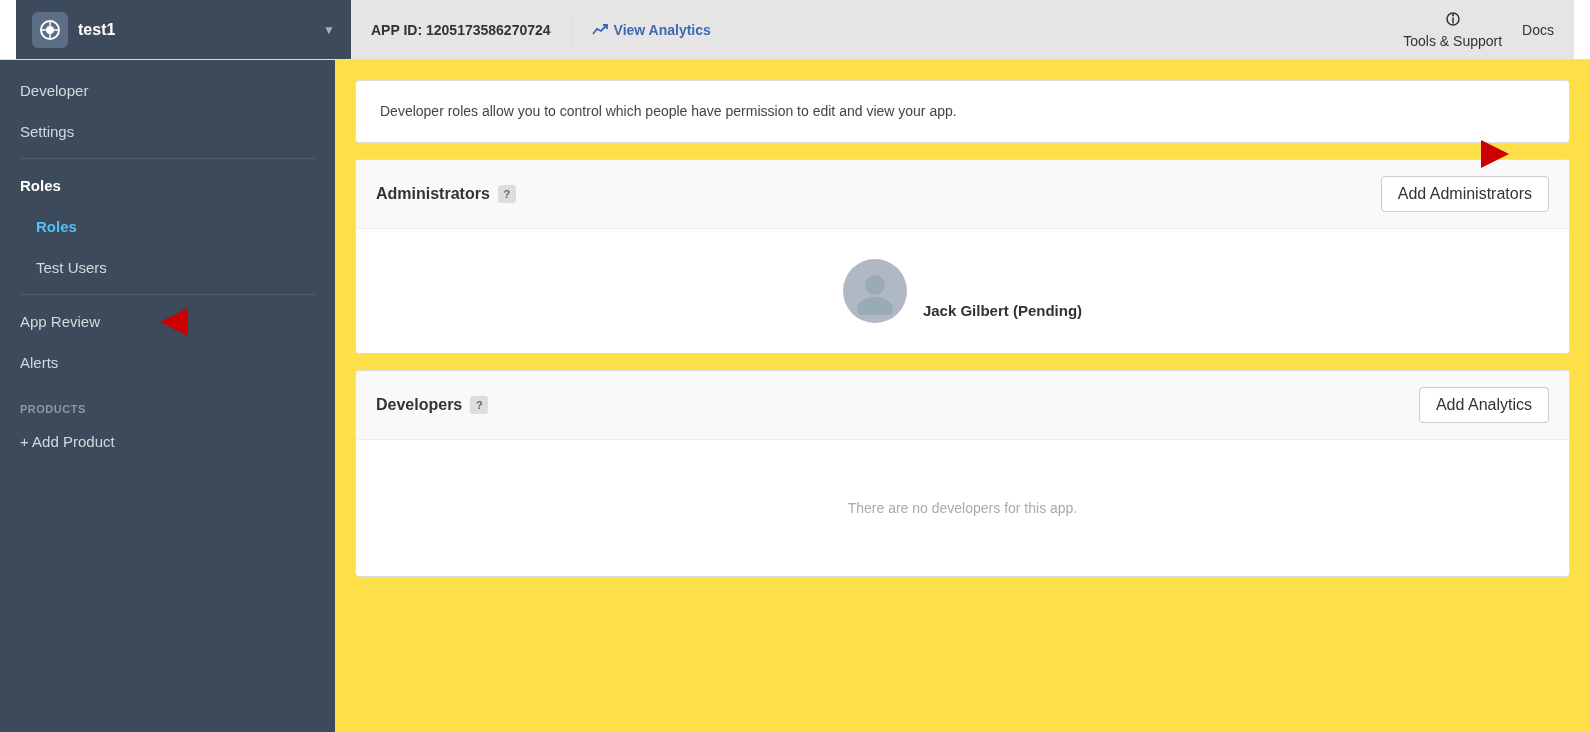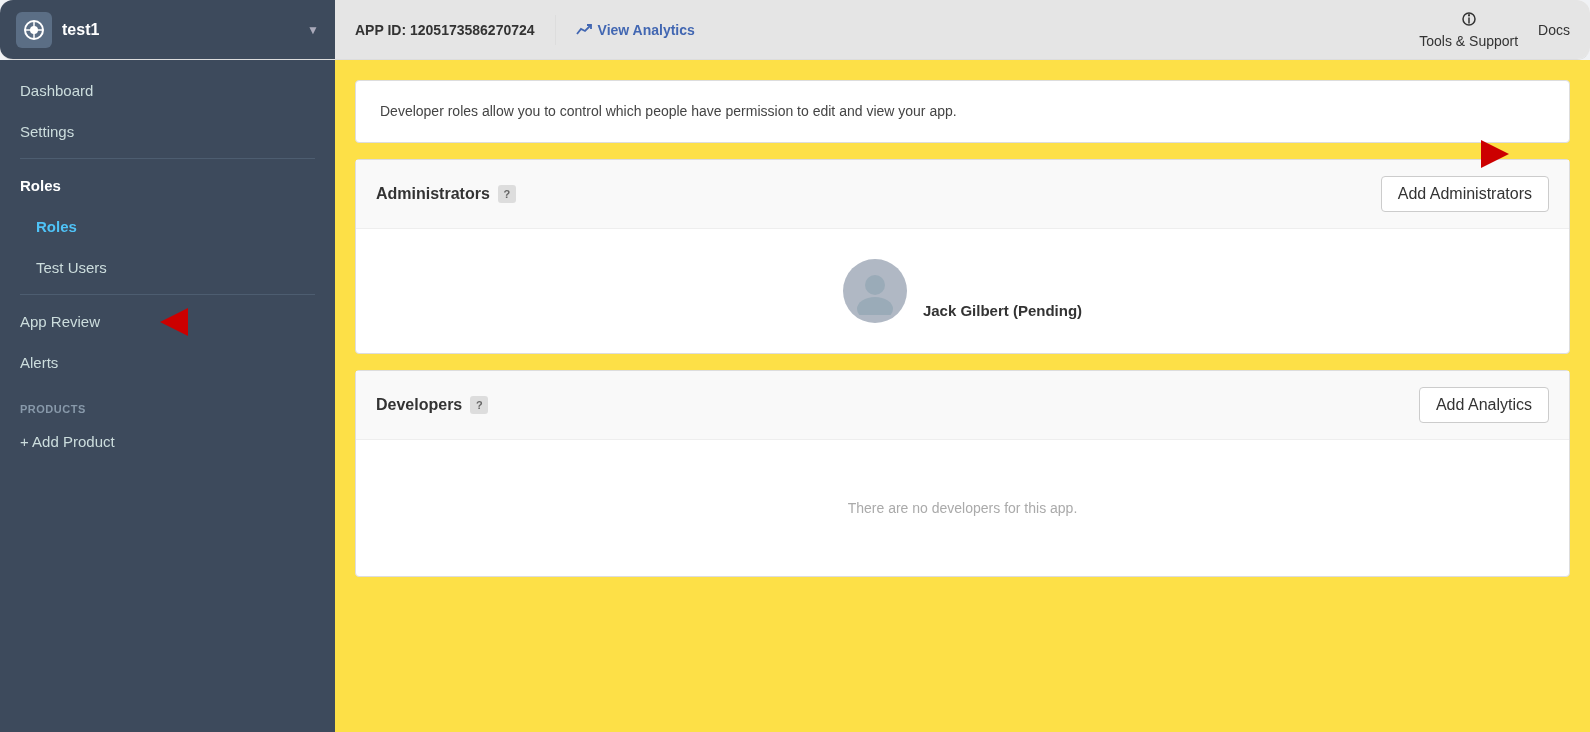--- a/index.html
+++ b/index.html
@@ -267,21 +267,21 @@
       position: absolute;
       top: 248px;
       left: 160px;
       display: flex;
       align-items: center;
     }
   </style>
 </head>
 <body>
 
-<div class="top-header" style="padding:0; overflow:hidden;border-radius:13px;">
+<div class="top-header" style="padding:16px; overflow:hidden;">
   <div class="app-brand">
     <div class="brand-icon">
       <svg width="22" height="22" viewBox="0 0 22 22" fill="none">
         <circle cx="11" cy="11" r="9" stroke="white" stroke-width="2"></circle>
         <circle cx="11" cy="11" r="4" fill="white"></circle>
         <line x1="11" y1="2" x2="11" y2="20" stroke="white" stroke-width="1.5"></line>
         <line x1="2" y1="11" x2="20" y2="11" stroke="white" stroke-width="1.5"></line>
       </svg>
     </div>
     <span class="brand-name">test1</span>
@@ -311,21 +311,21 @@
         <span>Tools &amp; Support</span>
       </div>
       <span class="docs-link">Docs</span>
     </div>
   </div>
 </div>
 
 <div class="layout">
 
   <div class="sidebar">
-    <div class="sidebar-item">Dashboard</div>
+    <div class="sidebar-item">Developer</div>
     <div class="sidebar-item">Settings</div>
     <hr class="sidebar-divider">
     <div class="sidebar-item bold">Roles</div>
     <div class="sidebar-item active sidebar-sub">Roles</div>
     <div class="sidebar-item sidebar-sub">Test Users</div>
     <hr class="sidebar-divider">
     <div class="sidebar-item">App Review</div>
     <div class="sidebar-item">Alerts</div>
 
     <div class="sidebar-section-title">PRODUCTS</div>

